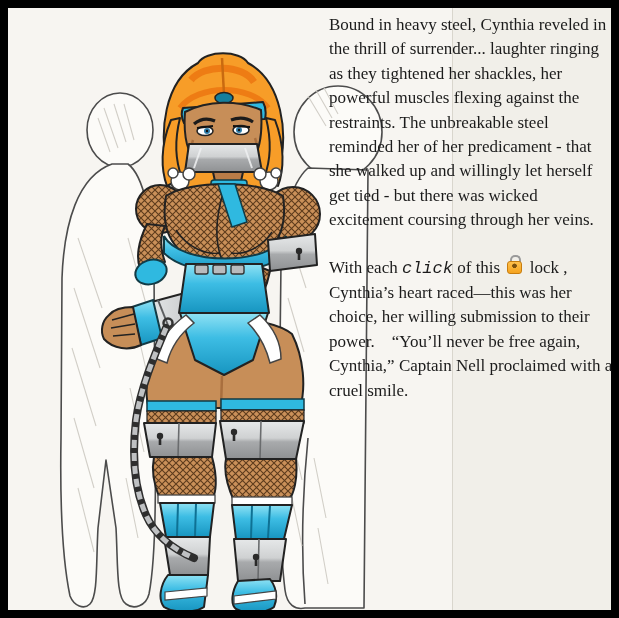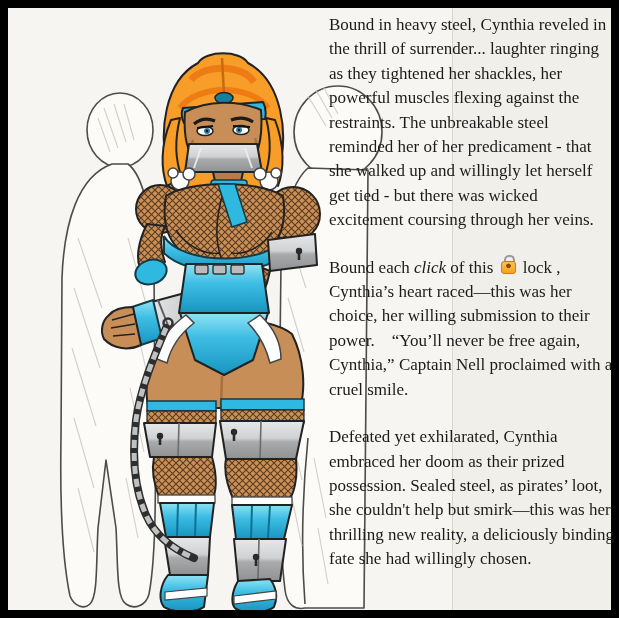--- a/index.html
+++ b/index.html
@@ -26,21 +26,21 @@
   }
   .artwork svg{display:block;width:444px;height:602px;}
   .caption{
     position:absolute;left:321px;top:5px;
     width:286px;
     z-index:2;
     color:var(--text,#1b1b1b);
     font-size:17px;line-height:24.4px;
   }
   .caption p.para{margin:0 0 23px 0;}
-  .caption .it{font-style:italic;}
+  .caption .it{font-style:italic;font-family:Liberation Mono, monospace;}
   
   .lock{
     position:relative;display:inline-block;
     width:15px;height:15px;margin:0 3px;vertical-align:-1px;
   }
   .lock::before{
     content:"";position:absolute;left:3px;top:-4px;
     width:7px;height:7px;
     border:2px solid #9a9a9a;border-bottom:none;
     border-radius:5px 5px 0 0;
@@ -258,18 +258,17 @@
             <path d="M158,320 C146,348 132,382 128,412 C124,446 126,480 138,507 C146,525 162,540 186,550" fill="none" stroke="#2e2e2e" stroke-width="8" stroke-linecap="round"></path>
             <path d="M158,320 C146,348 132,382 128,412 C124,446 126,480 138,507 C146,525 162,540 186,550" fill="none" stroke="#bfc1c3" stroke-width="5" stroke-dasharray="8 5"></path>
           </g>
 
         </g>
       </svg>
     </div>
 
     <div class="caption">
         <p class="para"><span>Bound in heavy steel, Cynthia reveled in the thrill of surrender... laughter ringing as they tightened her shackles, her powerful muscles flexing against the restraints. The unbreakable steel reminded her of her predicament - that she walked up and willingly let herself get tied - but there was wicked excitement coursing through her veins.</span></p>
-        <p class="para"><span>Bound each </span><span class="it">click</span><span> of this </span><span class="lock"></span><span> lock , Cynthia’s heart raced—this was her choice, her willing submission to their power. “You’ll never be free again, Cynthia,” Captain Nell proclaimed with a cruel smile.</span></p>
-        <p class="para"><span>Defeated yet exhilarated, Cynthia embraced her doom as their prized possession. Sealed steel, as pirates’ loot, she couldn't help but smirk—this was her thrilling new reality, a deliciously binding fate she had willingly chosen.</span></p>
+        <p class="para"><span>With each </span><span class="it">click</span><span> of this </span><span class="lock"></span><span> lock , Cynthia’s heart raced—this was her choice, her willing submission to their power. “You’ll never be free again, Cynthia,” Captain Nell proclaimed with a cruel smile.</span></p>
       </div>
 
   </div>
 </div>
 
 </body></html>

